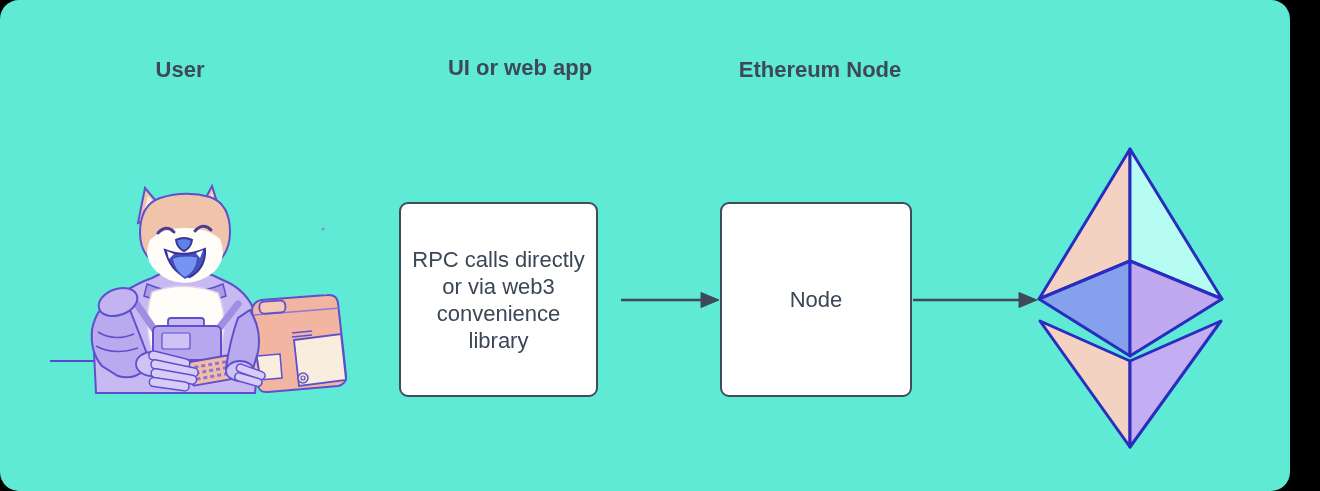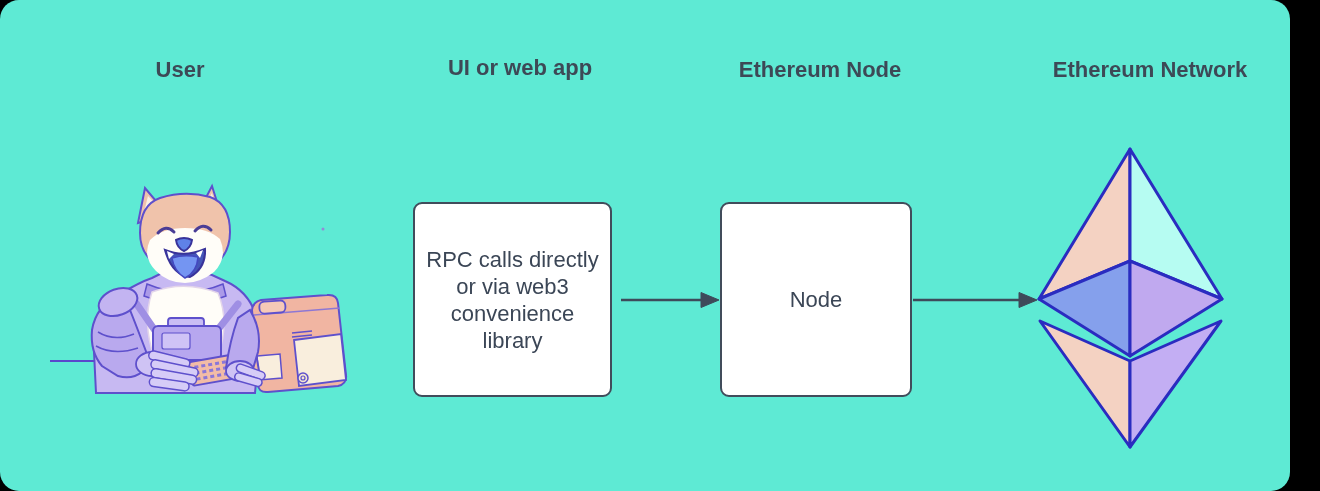--- a/index.html
+++ b/index.html
@@ -28,34 +28,33 @@
     display:flex;
     align-items:center;
     justify-content:center;
     box-sizing:border-box;
     text-align:center;
     color:#3b4656;
     font-size:22px;
     line-height:27px;
   }
   .node-box .txt{width:100%;padding:0 8px;}
-  #rpc-box{left:413px;top:202px;width:199px;height:195px;}
+  #rpc-box{left:399px;top:202px;width:199px;height:195px;}
   #geth-box{left:720px;top:202px;width:192px;height:195px;}
   .overlay{position:absolute;left:0;top:0;pointer-events:none;}
   svg{display:block;}
 </style>
 </head>
 <body>
 
 <div class="canvas">
 
   <div class="col-label" style="left:180px;top:57px;">User</div>
   <div class="col-label" style="left:820px;top:57px;">Ethereum Node</div>
   <div class="col-label" style="left:520px;top:55px;">UI or web app</div>
-  <div class="col-label" style="left:1150px;top:57px;">Ethereum Network</div>
 
   <div class="node-box" id="rpc-box">
     <div class="txt">RPC calls directly or via web3 convenience library</div>
   </div>
   <div class="node-box" id="geth-box">
     <div class="txt">Node</div>
   </div>
 
   <svg class="overlay" width="1320" height="491" viewBox="0 0 1320 491">
     <g stroke="#3e4a5a" fill="#3e4a5a">

